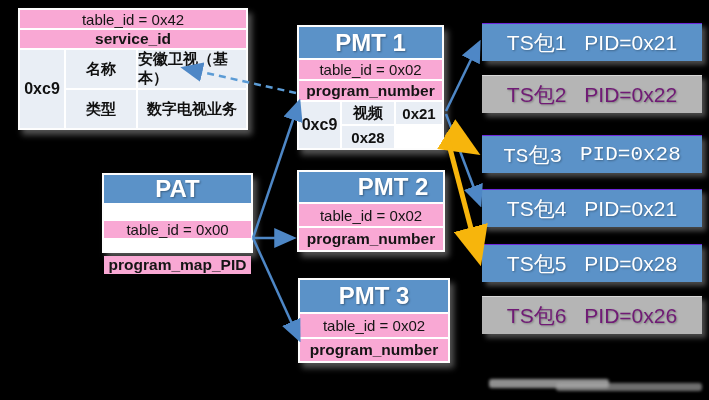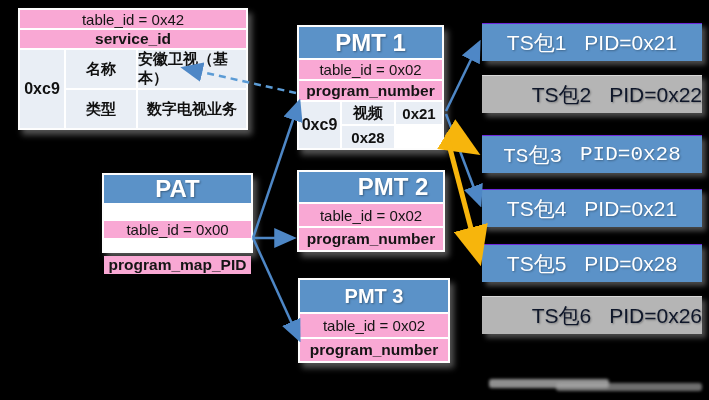--- a/index.html
+++ b/index.html
@@ -41,21 +41,21 @@
 
   
   .ts {
     position:absolute; left:482px; width:220px; height:38px;
     background:#5b92c8; border-top:1px solid #6d28d9;
     box-shadow:4px 4px 5px rgba(150,150,150,0.5);
     display:flex; align-items:center; justify-content:center; gap:18px;
     color:#fff; font-size:21px;
     text-shadow:1px 1px 2px rgba(0,0,0,0.3);
   }
-  .ts.gray { background:#b5b5b5; color:#0f172a; border-top:1px solid #d8d8d8;justify-content:flex-end; }
+  .ts.gray { background:#b5b5b5; color:#701a75; border-top:1px solid #d8d8d8; }
 
   
   svg.overlay { position:absolute; left:0; top:0; pointer-events:none; }
 
   
   .wm { position:absolute; background:#a9a9a9; border-radius:3px; filter:blur(1.6px); opacity:0.85; }
   .wm.b1 { left:489px; top:379px; width:120px; height:9px; }
   .wm.b2 { left:556px; top:383px; width:146px; height:8px; opacity:0.65; }
 </style>
 </head>
@@ -93,21 +93,21 @@
     </div>
   </div>
 
   <div class="tbox" style="left:297px; top:170px; width:148px; height:82px;">
     <div class="hdr" style="height:32px; font-size:24px;padding-left:44px;">PMT 2</div>
     <div class="row" style="flex:1;">table_id = 0x02</div>
     <div class="row bold" style="flex:1;">program_number</div>
   </div>
 
   <div class="tbox" style="left:298px; top:278px; width:152px; height:85px;">
-    <div class="hdr" style="height:34px; font-size:20px;">PMT 3</div>
+    <div class="hdr" style="height:34px; font-size:24px;">PMT 3</div>
     <div class="row" style="flex:1;">table_id = 0x02</div>
     <div class="row bold" style="flex:1;">program_number</div>
   </div>
 
   <div class="ts" style="top:23px;">
     <span>TS包1</span>
     <span>PID=0x21</span>
   </div>
   <div class="ts gray" style="top:75px;">
     <span>TS包2</span>

